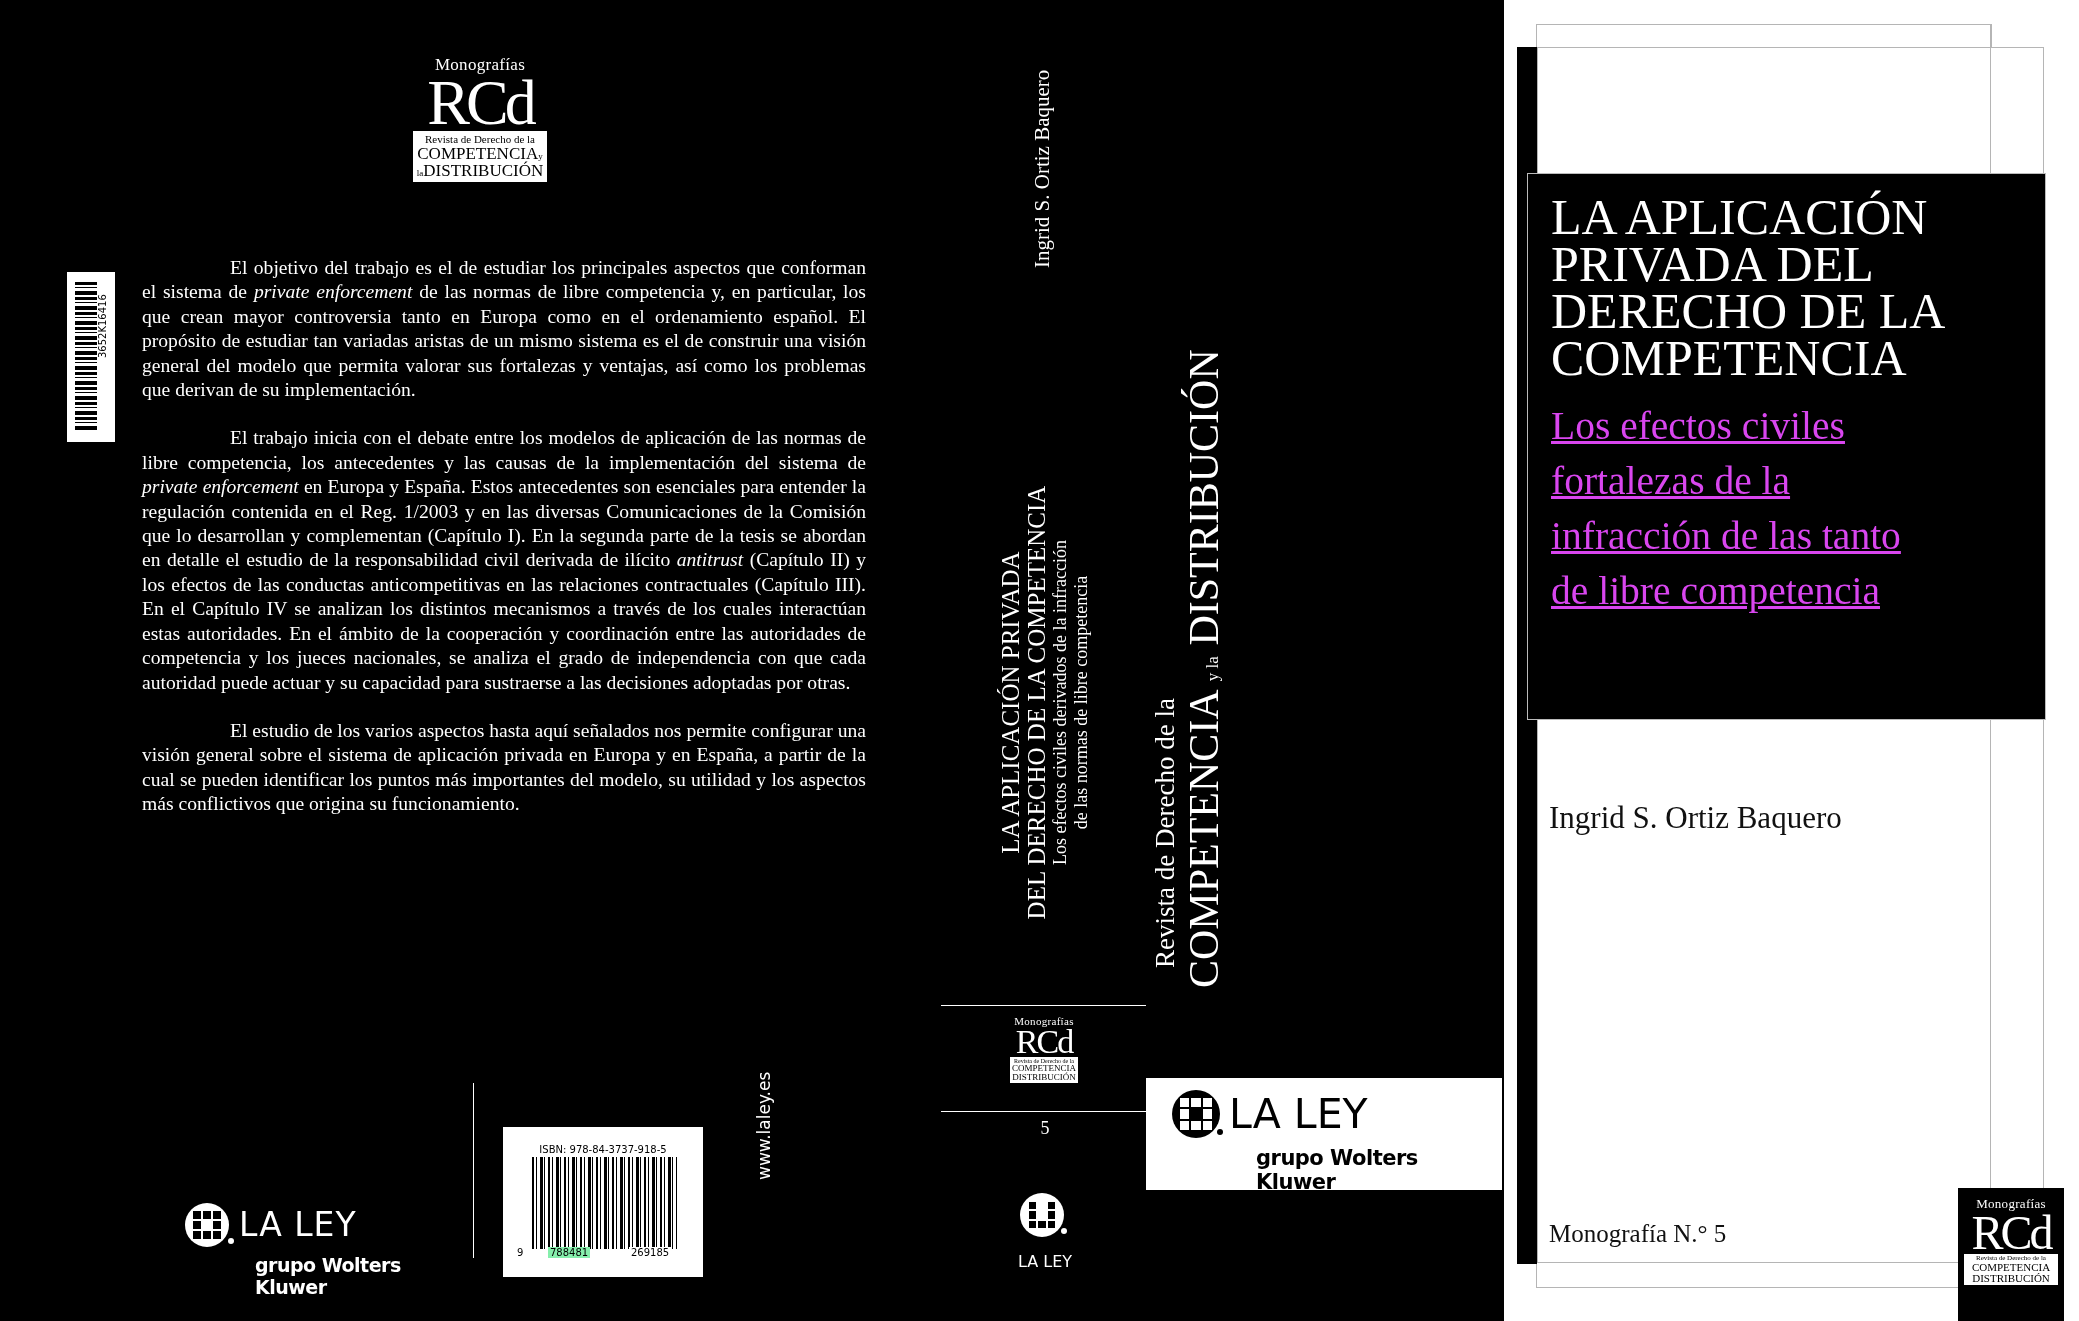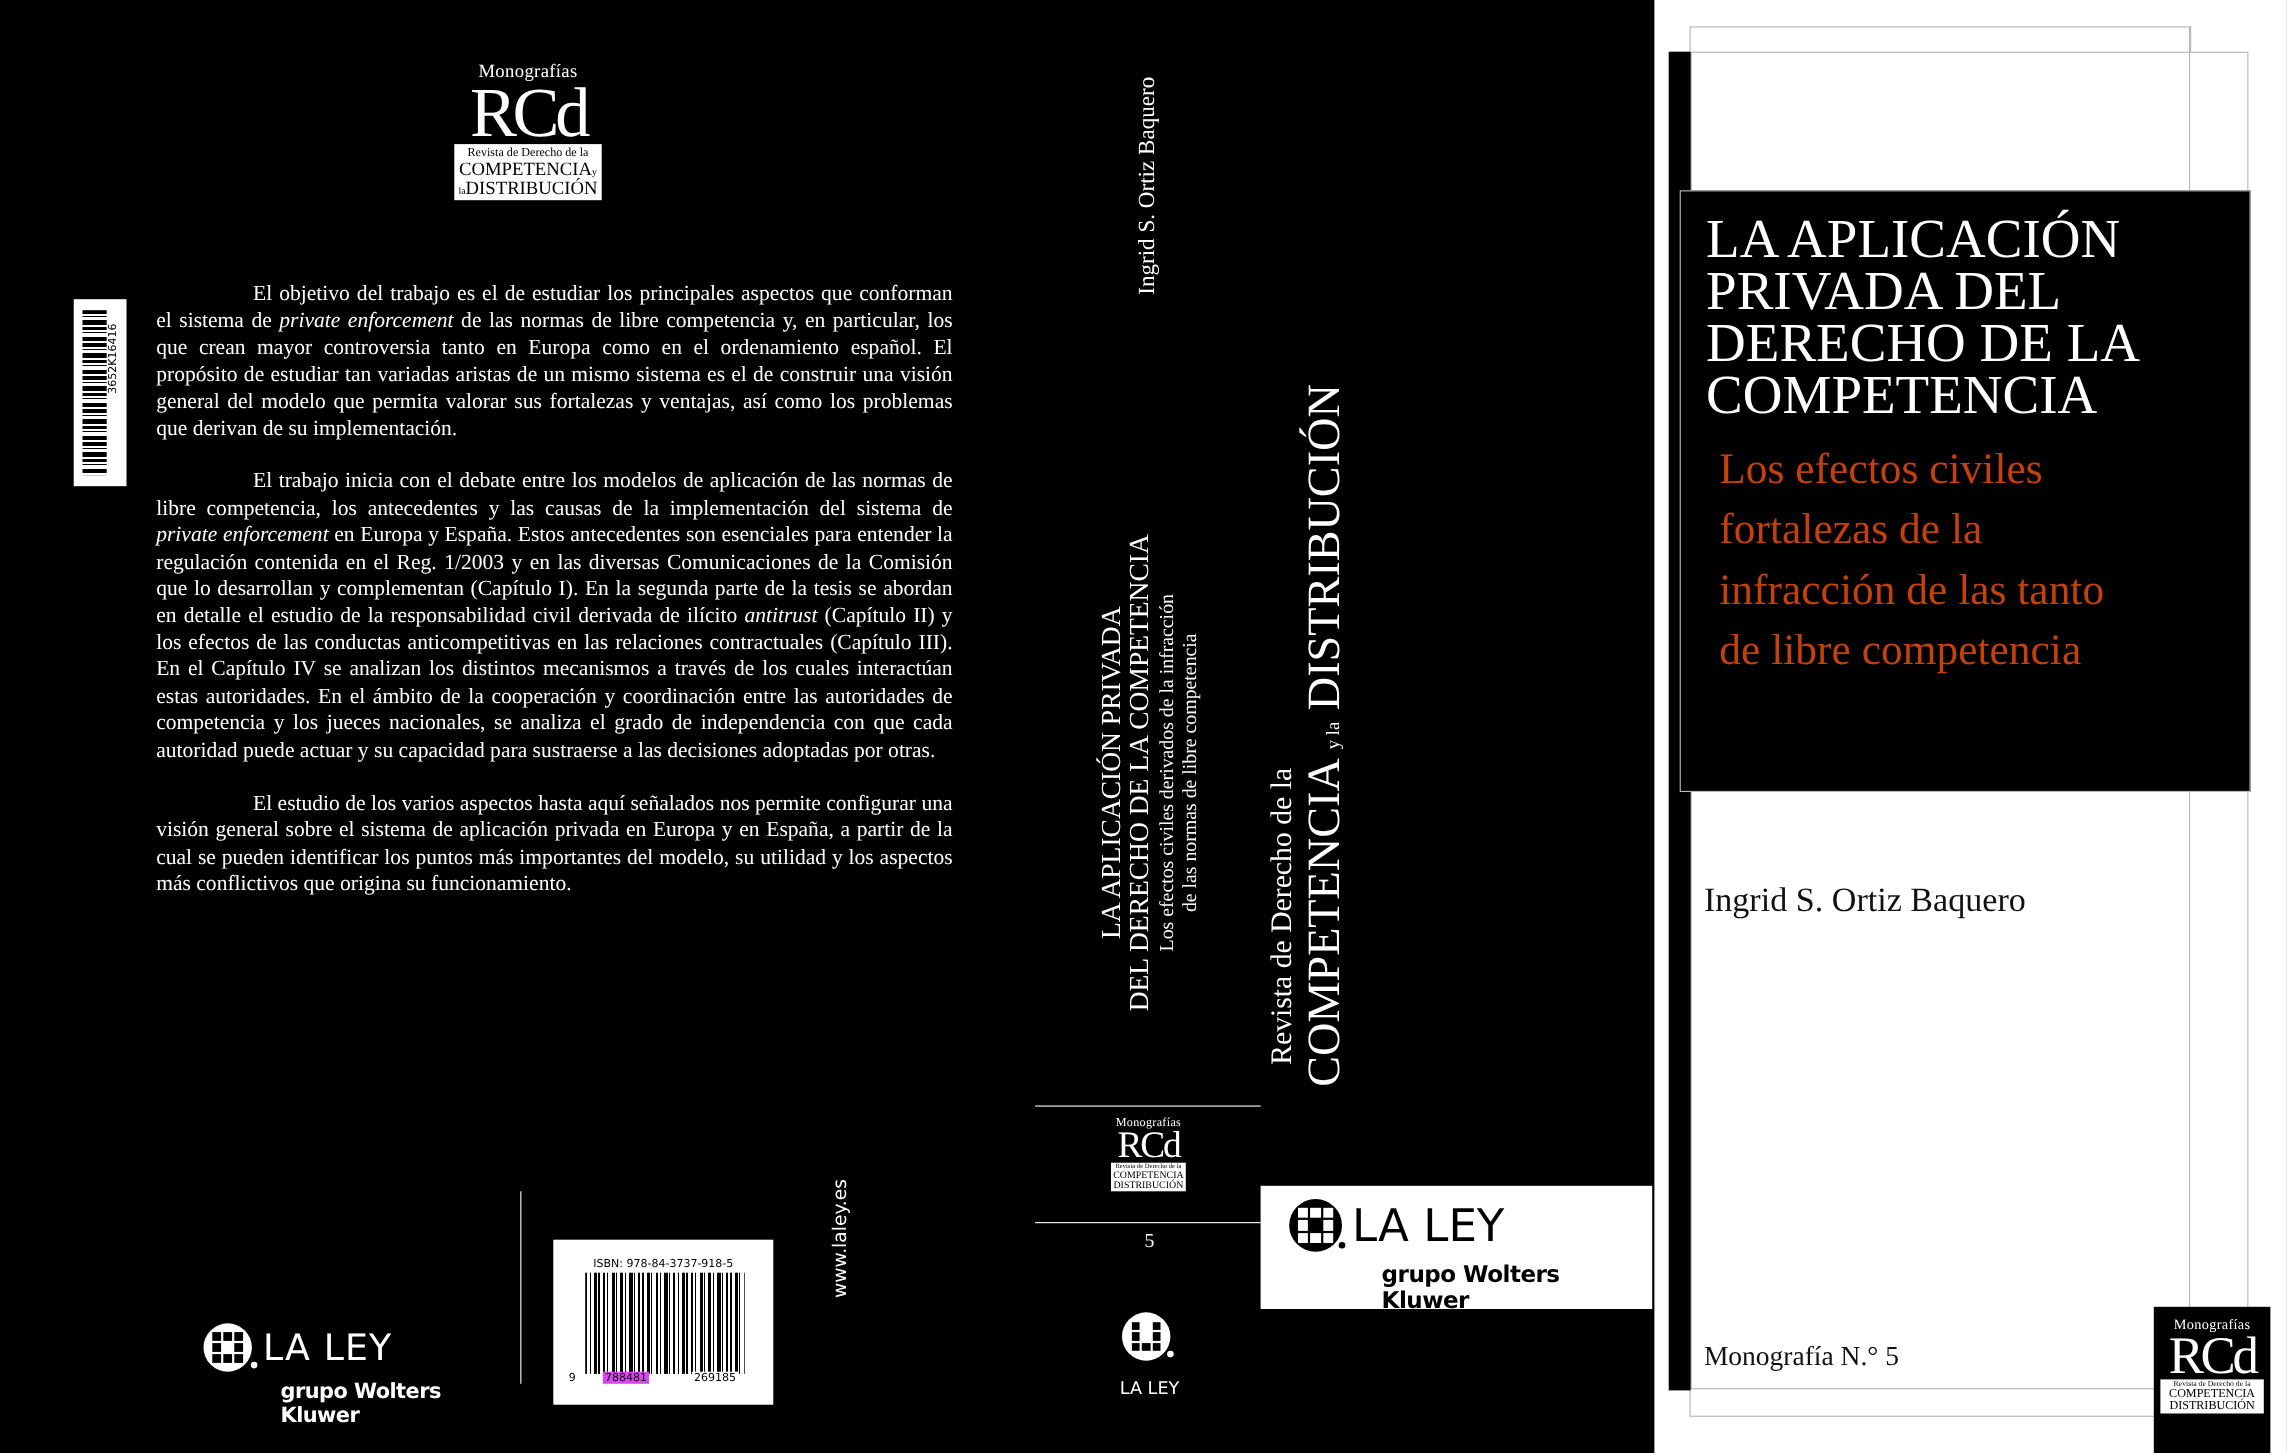--- a/index.html
+++ b/index.html
@@ -54,21 +54,21 @@
   .laley-white-box { left:1146px; top:1078px; width:356px; height:112px; background:#fff; }
 
   
   .front-topframe { left:1536px; top:24px; width:454px; height:22px; border:1px solid #b5b5b5; border-bottom:none; }
   .front-frame { left:1537px; top:47px; width:507px; height:1216px; border:1px solid #b5b5b5; box-sizing:border-box; }
   .front-inner-right { left:1990px; top:24px; width:1px; height:1264px; background:#b5b5b5; }
   .front-bottomframe { left:1536px; top:1263px; width:454px; height:25px; border:1px solid #b5b5b5; border-top:none; box-sizing:border-box; }
   .front-blackbar { left:1517px; top:47px; width:20px; height:1217px; background:#000; }
   .title-box { left:1527px; top:173px; width:519px; height:547px; background:#000; border:1px solid #bbb; box-sizing:border-box; }
   .title-box .main { position:absolute; left:23px; top:20px; color:#fff; font-family:"Liberation Serif", serif; font-size:50px; line-height:47px; }
-  .title-box .sub { position:absolute; left:35px; top:225px; color:#c2410c; font-family:"Liberation Serif", serif; font-size:39.5px; line-height:55px; }
+  .title-box .sub { position:absolute; left:23px; top:225px; color:#d946ef; font-family:"Liberation Serif", serif; font-size:39.5px; line-height:55px;text-decoration:underline; }
   .front-author { left:1549px; top:800px; color:#111; font-family:"Liberation Serif", serif; font-size:31px; }
   .front-mono { left:1549px; top:1220px; color:#111; font-family:"Liberation Serif", serif; font-size:25px; }
   .front-rcd { left:1958px; top:1188px; width:106px; height:133px; background:#000; }
 </style>
 </head>
 <body>
 
 <div class="abs black-area"></div>
 
 <div class="abs rcd-logo" style="left:400px; top:55px; width:160px;">
@@ -110,21 +110,21 @@
   </div>
   <div style="position:absolute; left:43px; top:35px; width:6px; height:6px; border-radius:50%; background:#fff;"></div>
   <div style="position:absolute; left:54px; top:2px; font-size:33px; line-height:40px; letter-spacing:1px;">LA LEY</div>
   <div style="position:absolute; left:70px; top:51px; font-size:19px; font-weight:bold; letter-spacing:-0.5px;">grupo Wolters Kluwer</div>
 </div>
 
 <div class="abs isbn-box">
   <div class="isbn">ISBN: 978-84-3737-918-5</div>
   <div class="bars"></div>
   <div class="d" style="left:14px;">9</div>
-  <div class="d" style="left:45px; background:#d946ef; padding:0 2px;">788481</div>
+  <div class="d" style="left:45px; background:#86efac; padding:0 2px;">788481</div>
   <div class="d" style="left:115px; background:#fff; padding:0 2px;margin-left:11px;">269185</div>
 </div>
 
 <div class="abs www">www.laley.es</div>
 
 <div class="abs spine-author">Ingrid S. Ortiz Baquero</div>
 
 <div class="abs spine-title">
   <div class="t1">LA APLICACIÓN PRIVADA</div>
   <div class="t2">DEL DERECHO DE LA COMPETENCIA</div>

